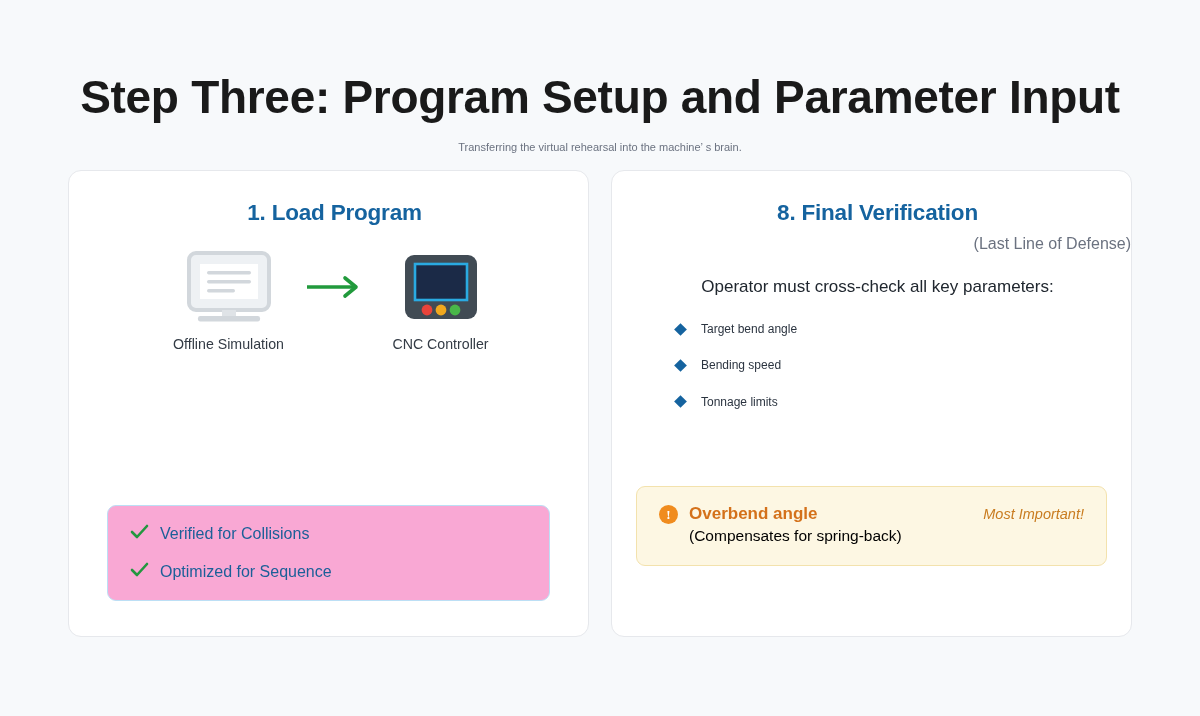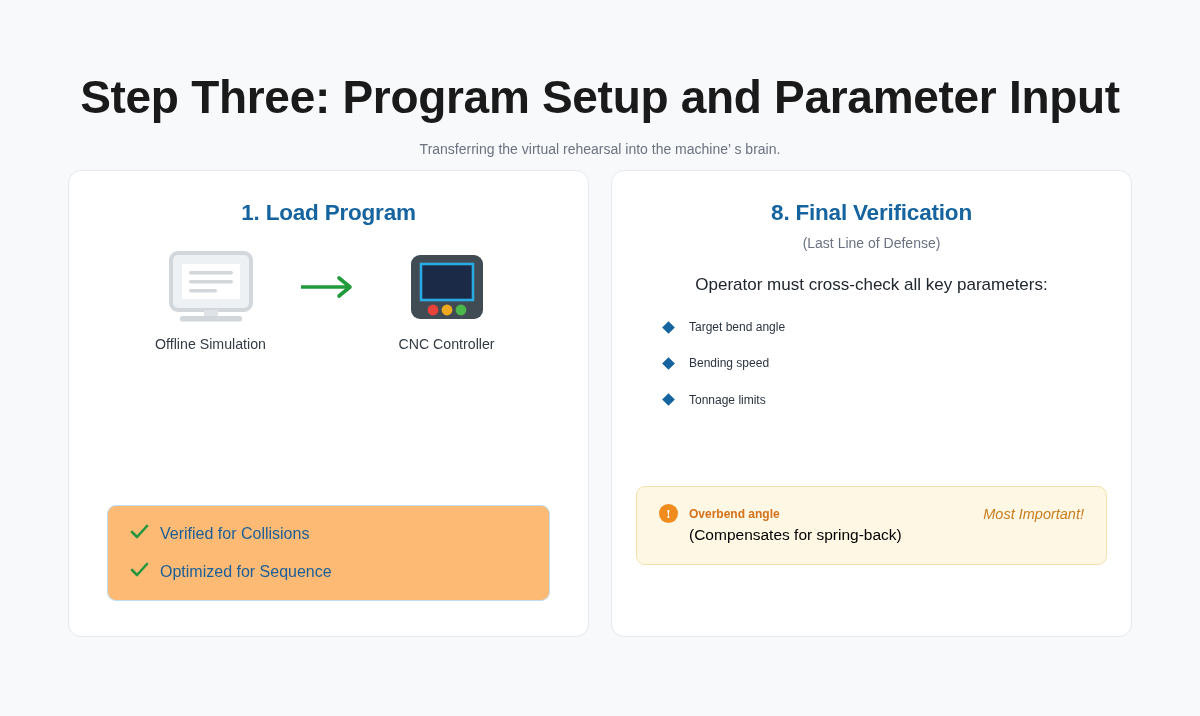--- a/index.html
+++ b/index.html
@@ -22,21 +22,21 @@
   }
   .page-title {
     font-size: 46px;
     font-weight: bold;
     color: #1a1a1a;
     letter-spacing: -0.3px;
     line-height: 1.15;
     margin: 16px;
   }
   .page-subtitle {
-    font-size: 14px;
+    font-size: 11px;
     color: #6b7280;
     margin-top: 13px;
     line-height: 1.3;
   }
 
   
   .cards-row {
     position: absolute;
     top: 170px;
     left: 68px;
@@ -44,46 +44,47 @@
     display: flex;
     gap: 22px;
   }
   .card {
     background: #ffffff;
     border: 1px solid #e6e8ec;
     border-radius: 13px;
     box-sizing: border-box;
     height: 467px;
     position: relative;
+    padding-left: 12px;
   }
   .card-left  { width: 521px; }
   .card-right { width: 521px; }
 
   .card-title {
     text-align: center;
     font-size: 22.5px;
     font-weight: bold;
     color: #15639f;
     margin-top: 29px;
     letter-spacing: -0.2px;
   }
   .card-subtitle {
-    text-align: center;
-    font-size: 14px;
+    text-align: right;
+    font-size: 16px;
     color: #6b7280;
     margin-top: 9px;
   }
 
   
   .diagram {
     margin-top: 22px;
     display: flex;
     align-items: flex-start;
     justify-content: center;
-    gap: 12px;
+    gap: 0px;
   }
   .diagram-node {
     width: 150px;
     text-align: center;
   }
   .node-art {
     height: 78px;
     display: flex;
     align-items: center;
     justify-content: center;
@@ -108,21 +109,21 @@
     line-height: 1.58;
     color: #2b3440;
   }
 
   
   .info-box {
     position: absolute;
     left: 38px;
     right: 38px;
     top: 334px;
-    background: #fdba74;
+    background: #f9a8d4;
     border: 1px solid #bcdff5;
     border-radius: 9px;
     padding: 18px 22px 19px 22px;
     box-sizing: border-box;
   }
   .info-item {
     display: flex;
     align-items: center;
     gap: 11px;
     font-size: 16px;
@@ -184,21 +185,21 @@
     color: #ffffff;
     font-size: 13px;
     font-weight: bold;
     line-height: 19px;
     text-align: center;
     flex: 0 0 auto;
     margin-right: 11px;
     font-family: "Liberation Serif", serif;
   }
   .warn-title {
-    font-size: 12px;
+    font-size: 17px;
     font-weight: bold;
     color: #d4711a;
   }
   .warn-flag {
     margin-left: auto;
     font-size: 14.5px;
     font-style: italic;
     color: #c97c20;
   }
   .warn-sub {

